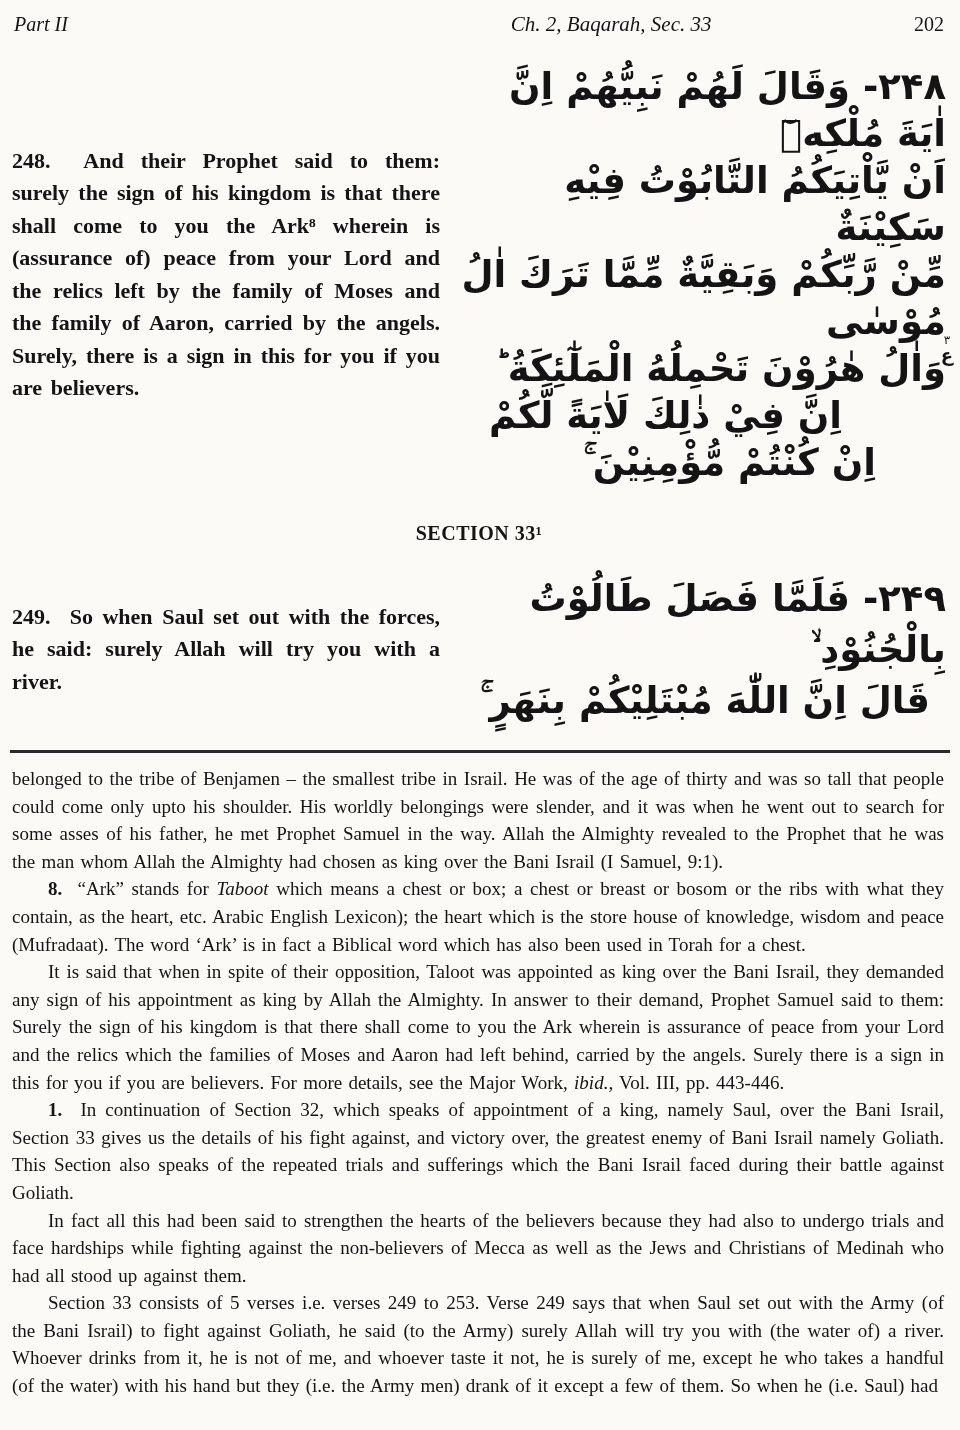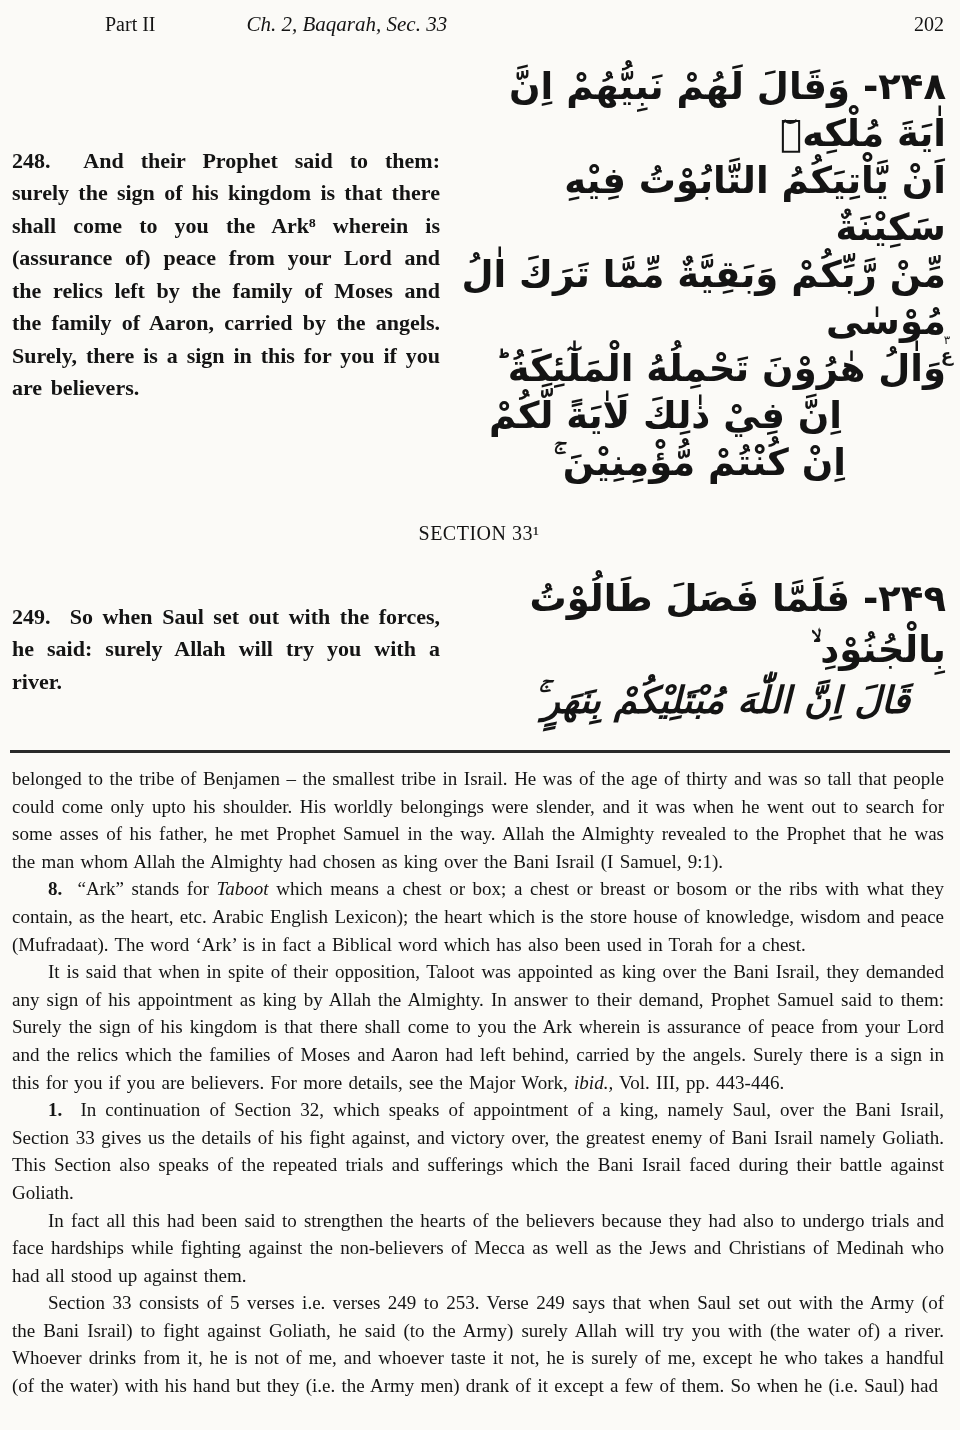--- a/index.html
+++ b/index.html
@@ -14,22 +14,22 @@
   .page { position:absolute; inset:0; padding:8px 14px 0 12px; }
 
   
   .page-header {
     display:grid;
     grid-template-columns:1fr 2fr 1fr;
     align-items:baseline;
     font-size:20px;
     padding:4px 2px 0 2px;
   }
-  .page-header .left  { text-align:center; }
-  .page-header .center{ text-align:left; font-style:italic; font-size:21px; }
+  .page-header .left  { text-align:left;font-style:italic; }
+  .page-header .center{ text-align:right; font-style:italic; font-size:21px; }
   .page-header .right { text-align:right; }
 
   
   .verse-row { display:flex; justify-content:space-between; position:relative;align-items:center; }
   .verse-row.first { margin-top:26px; }
   .verse-row.second { margin-top:28px; }
 
   .english {
     width:428px;
     font-weight:bold;
@@ -43,42 +43,42 @@
     direction:rtl;
     text-align:right;
     font-family:"DejaVu Sans", sans-serif;
     font-weight:bold;
     font-size:37px;
     position:relative;
   }
   .arabic .aline { line-height:47px; }
   .verse-row.second .arabic .aline { line-height:51px; }
   .shift-a { margin-right:104px; }
-  .shift-b { margin-right:100px; }
-  .shift-c { margin-right:36px;font-style:italic; }
+  .shift-b { margin-right:70px; }
+  .shift-c { margin-right:16px; }
 
   
   .ruku-marker {
     position:absolute;
     right:2px;
     top:334px;
     width:22px;
     text-align:center;
     font-family:"DejaVu Sans", sans-serif;
     direction:rtl;
     line-height:1.05;
   }
   .ruku-marker .num { display:block; font-size:12px; }
   .ruku-marker .ain { display:block; font-size:18px; font-weight:bold; }
 
   
   .section-heading {
     text-align:center;
     font-size:20px;
-    font-weight:normal;
+    font-weight:bold;
     margin:36px 0 0 0;
     letter-spacing:0.5px;
   }
 
   
   .divider {
     border:none;
     border-top:3px solid #2a2a2a;
     margin:24px -4px 12px -2px;
   }

